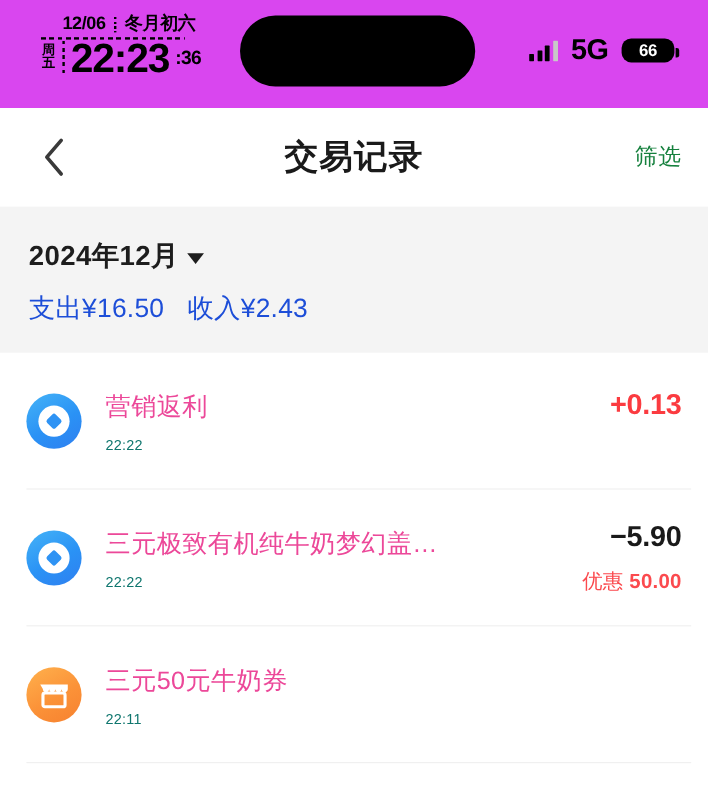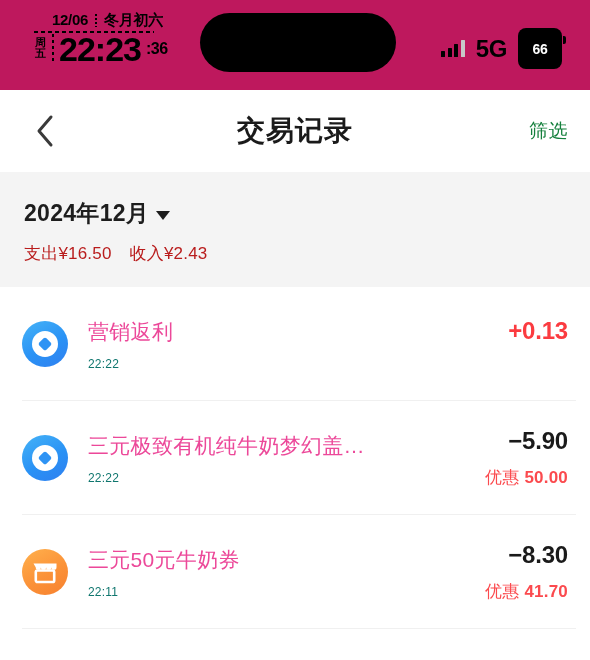--- a/index.html
+++ b/index.html
@@ -9,21 +9,21 @@
     overflow: hidden;
     background: #ffffff;
     font-family: "Liberation Sans", "DejaVu Sans", sans-serif;
     -webkit-font-smoothing: antialiased;
   }
 
   
   .statusbar {
     position: relative;
     height: 90px;
-    background: #be185d;
+    background: #d946ef;
     padding-left: 10px;
   }
   .clock-widget {
     position: absolute;
     left: 34px;
     top: 12px;
     display: flex;
     flex-direction: column;
     align-items: flex-start;
     color: #000;
@@ -116,21 +116,21 @@
     font-weight: 700;
     letter-spacing: -0.4px;
     color: #000;
   }
   .battery {
     position: relative;
     display: flex;
     align-items: center;
     justify-content: center;
     width: 44px;
-    height: 41px;
+    height: 20px;
     background: #000;
     border-radius: 8px;
   }
   .battery-level {
     color: #fff;
     font-size: 14px;
     font-weight: 700;
     letter-spacing: -0.3px;
   }
   .battery-tip {
@@ -199,22 +199,22 @@
   }
   .caret-down {
     width: 0; height: 0;
     border-left: 7px solid transparent;
     border-right: 7px solid transparent;
     border-top: 9px solid #1d1d1d;
     margin-top: 4px;
   }
   .summary-stats {
     margin-top: 13px;
-    font-size: 17px;
-    color: #b91c1c;
+    font-size: 22px;
+    color: #1d4ed8;
     letter-spacing: 0.2px;
   }
   .summary-stats span + span { margin-left: 13px; }
 
   
   .txn-list { background: #ffffff; }
   .txn-row {
     position: relative;
     display: flex;
     align-items: center;
@@ -411,22 +411,15 @@
     <div class="txn-icon icon-shop">
       <svg class="shop-glyph" width="28" height="26" viewBox="0 0 28 26">
         <path d="M2.5 4.5 L25.5 4.5 L25.5 8.2 A2.6 2.6 0 0 1 20.3 8.2 A2.6 2.6 0 0 1 15.1 8.2 A2.6 2.6 0 0 1 9.9 8.2 A2.6 2.6 0 0 1 4.7 8.2 Z" fill="#ffffff"></path>
         <rect x="4.8" y="11.5" width="18.4" height="11.5" rx="1.6" fill="none" stroke="#ffffff" stroke-width="2.6"></rect>
       </svg>
     </div>
     <div class="txn-main">
       <div class="txn-title">三元50元牛奶券</div>
       <div class="txn-time">22:11</div>
     </div>
-    <div class="txn-right">
-      <div class="txn-amount amount-expense">−8.30</div>
-      <div class="txn-discount">
-        <span>优惠</span>
-        <b>41.70</b>
-      </div>
-    </div>
   </div>
 
 </div>
 
 </body></html>

